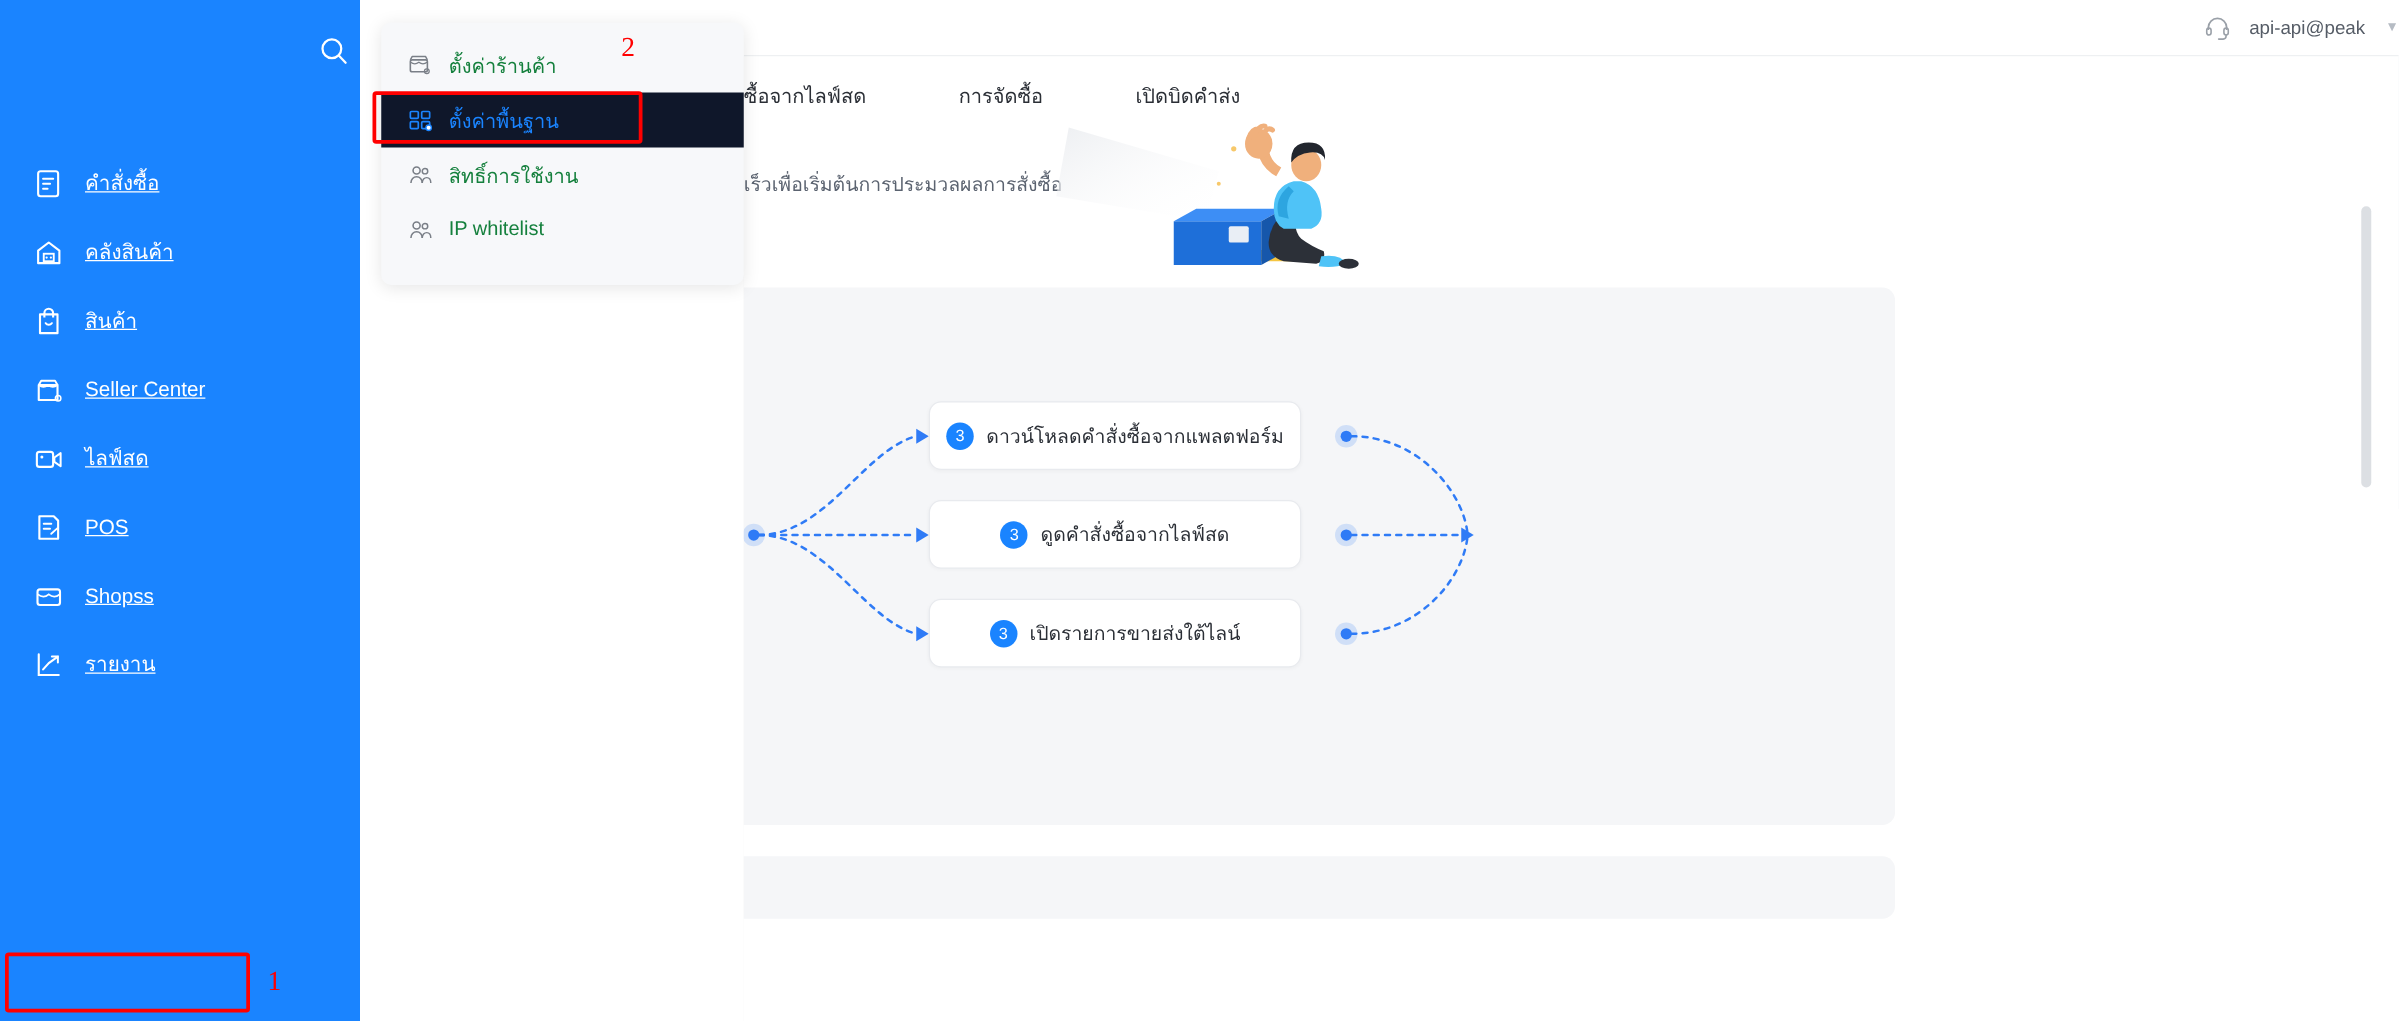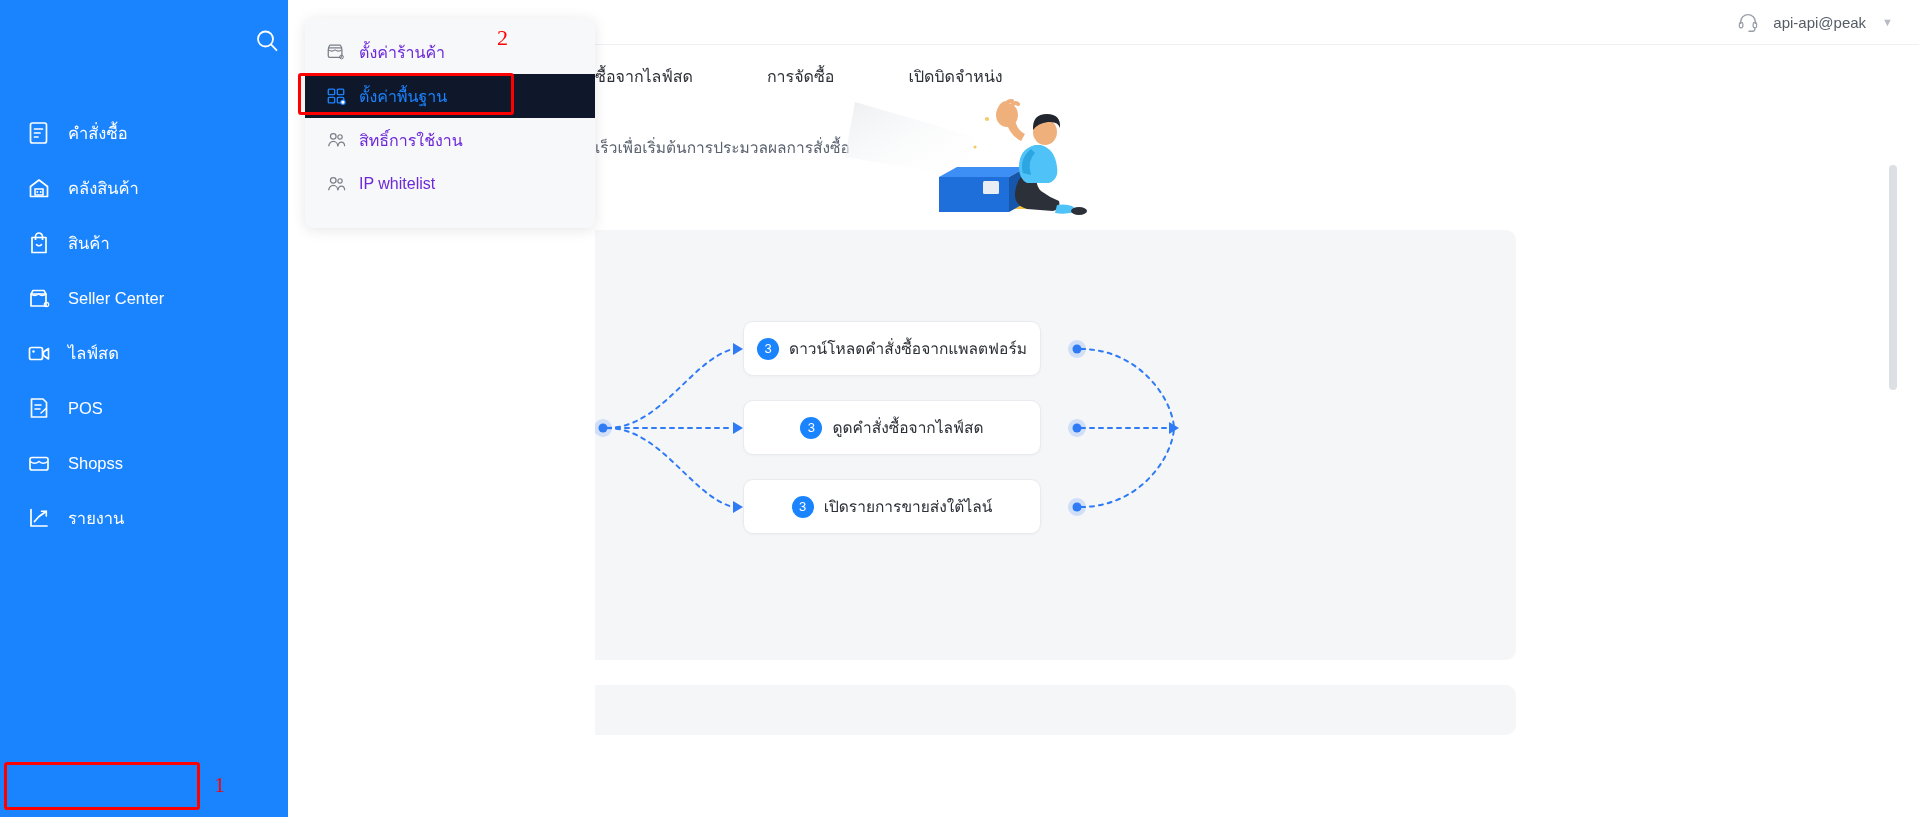--- a/index.html
+++ b/index.html
@@ -46,21 +46,21 @@
   .nav-item{
     position:relative; height:55px; display:flex; align-items:center;
     padding-left:26px; cursor:pointer; color:#fff;
   }
   .nav-item .ic{ width:26px;height:26px; flex:none; display:flex; align-items:center; justify-content:center;}
   .nav-item .lbl{ margin-left:16px; font-size:16.5px; line-height:26px; white-space:nowrap;}
   .nav-item.active{ background:#3b95ff; }
   .nav-item.active::before{
     content:""; position:absolute; left:0; top:0; bottom:0; width:0px; background:#fff;
   }
-  #nav-list{ position:absolute; top:105px; left:0; width:259px; }
+  #nav-list{ position:absolute; top:119px; left:0; width:259px;text-decoration:underline; }
 
   
   #hl1{
     position:absolute; left:4px; top:762px; width:196px; height:48px;
     border:3px solid #ff0000; border-radius:3px; pointer-events:none;
   }
   #num1{
     position:absolute; left:214px; top:772px; color:#ff0000; font-size:22px;
     font-family:"Liberation Serif", serif;
   }
@@ -68,21 +68,21 @@
   
   #flyout{
     position:absolute; left:305px; top:18px; width:290px; height:210px;
     background:#f7f8fa; border-radius:8px;
     box-shadow:0 2px 14px rgba(0,0,0,.10);
     padding-top:12px;
     z-index:40;
   }
   .fly-item{
     height:44px; display:flex; align-items:center; padding-left:20px;
-    font-size:16px; color:#6d28d9; cursor:pointer; white-space:nowrap;
+    font-size:16px; color:#15803d; cursor:pointer; white-space:nowrap;
   }
   .fly-item .fic{ width:22px;height:22px; flex:none; display:flex; align-items:center; justify-content:center; }
   .fly-item .flbl{ margin-left:12px; }
   .fly-item.sel{ background:#0f172a; color:#1a84ff;align-items:center; }
   .fly-item.sel .flbl{ color:#1a84ff; font-weight:normal;}
   #hl2{
     position:absolute; left:-7px; top:55px; width:216px; height:42px;
     border:3px solid #ff0000; border-radius:3px; pointer-events:none;
   }
   #num2{
@@ -90,21 +90,21 @@
     font-family:"Liberation Serif", serif; z-index:45;
   }
 
   
   #main{
     position:absolute; left:595px; top:0; right:0; height:817px; background:#ffffff;
   }
   #topbar{
     position:absolute; left:0; top:0; right:0; height:45px; background:#fff;
     border-bottom:1px solid #eef0f2;
-    display:flex; align-items:center; justify-content:flex-end; padding-right:26px;
+    display:flex; align-items:center; justify-content:flex-end; 
   }
   #headset-icon{ width:22px;height:22px; margin-right:14px; }
   #user-email{ font-size:15px; color:#555c66; }
   #caret{ margin-left:16px; color:#b6bcc4; font-size:11px; }
 
   #page-body{
     position:absolute; left:0; top:45px; right:0; bottom:0;
     background:#f5f6f8; overflow:hidden;
   }
   #white-panel{
@@ -348,21 +348,21 @@
     <span id="user-email">api-api@peak</span>
     <span id="caret">▼</span>
   </div>
 
   <div id="page-body">
     <div id="white-panel">
 
       <div id="tabs" style="left:0px;">
         <div class="tab" style="margin-left:-58px;">ดูดคำสั่งซื้อจากไลฟ์สด</div>
         <div class="tab">การจัดซื้อ</div>
-        <div class="tab">เปิดบิดจำหน่ง</div>
+        <div class="tab">เปิดบิดคำส่ง</div>
       </div>
 
       <div id="hero">
         <div id="hero-text">ดเร็วเพื่อเริ่มต้นการประมวลผลการสั่งซื้อ</div>
 
         <div id="hero-illo">
           <svg width="300" height="120" viewBox="0 0 300 120" fill="none">
             <defs>
               <linearGradient id="ray" x1="0" y1="0" x2="1" y2="1">
                 <stop offset="0%" stop-color="#eceef1" stop-opacity="0.95"></stop>

